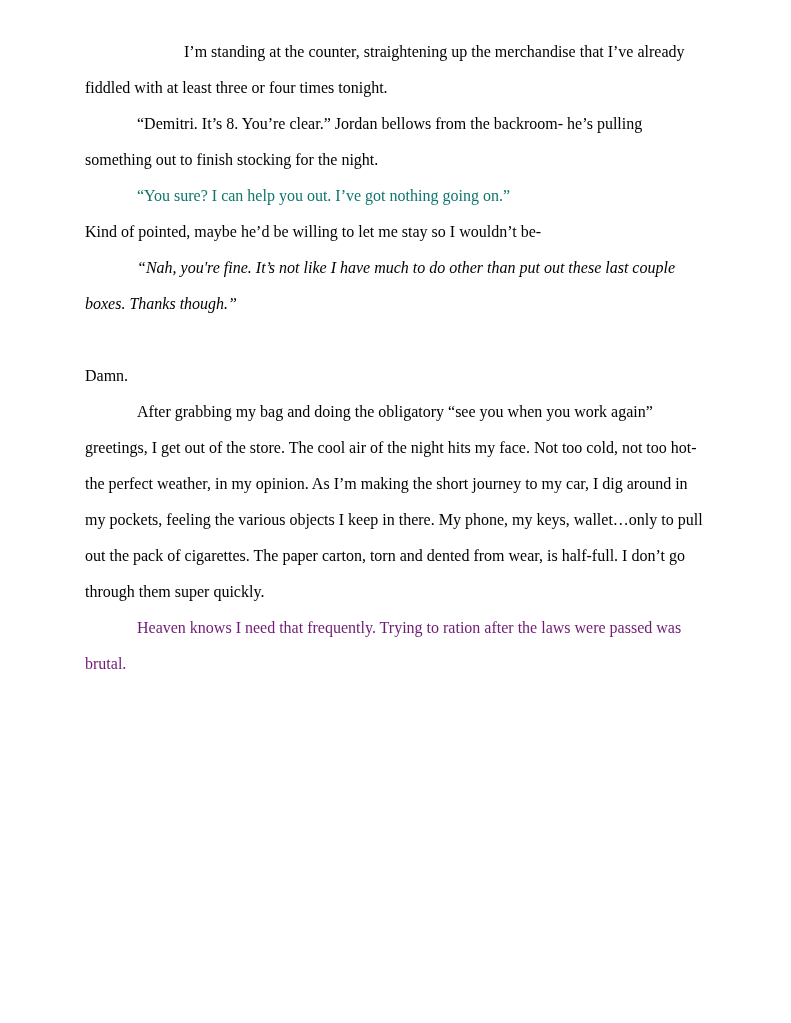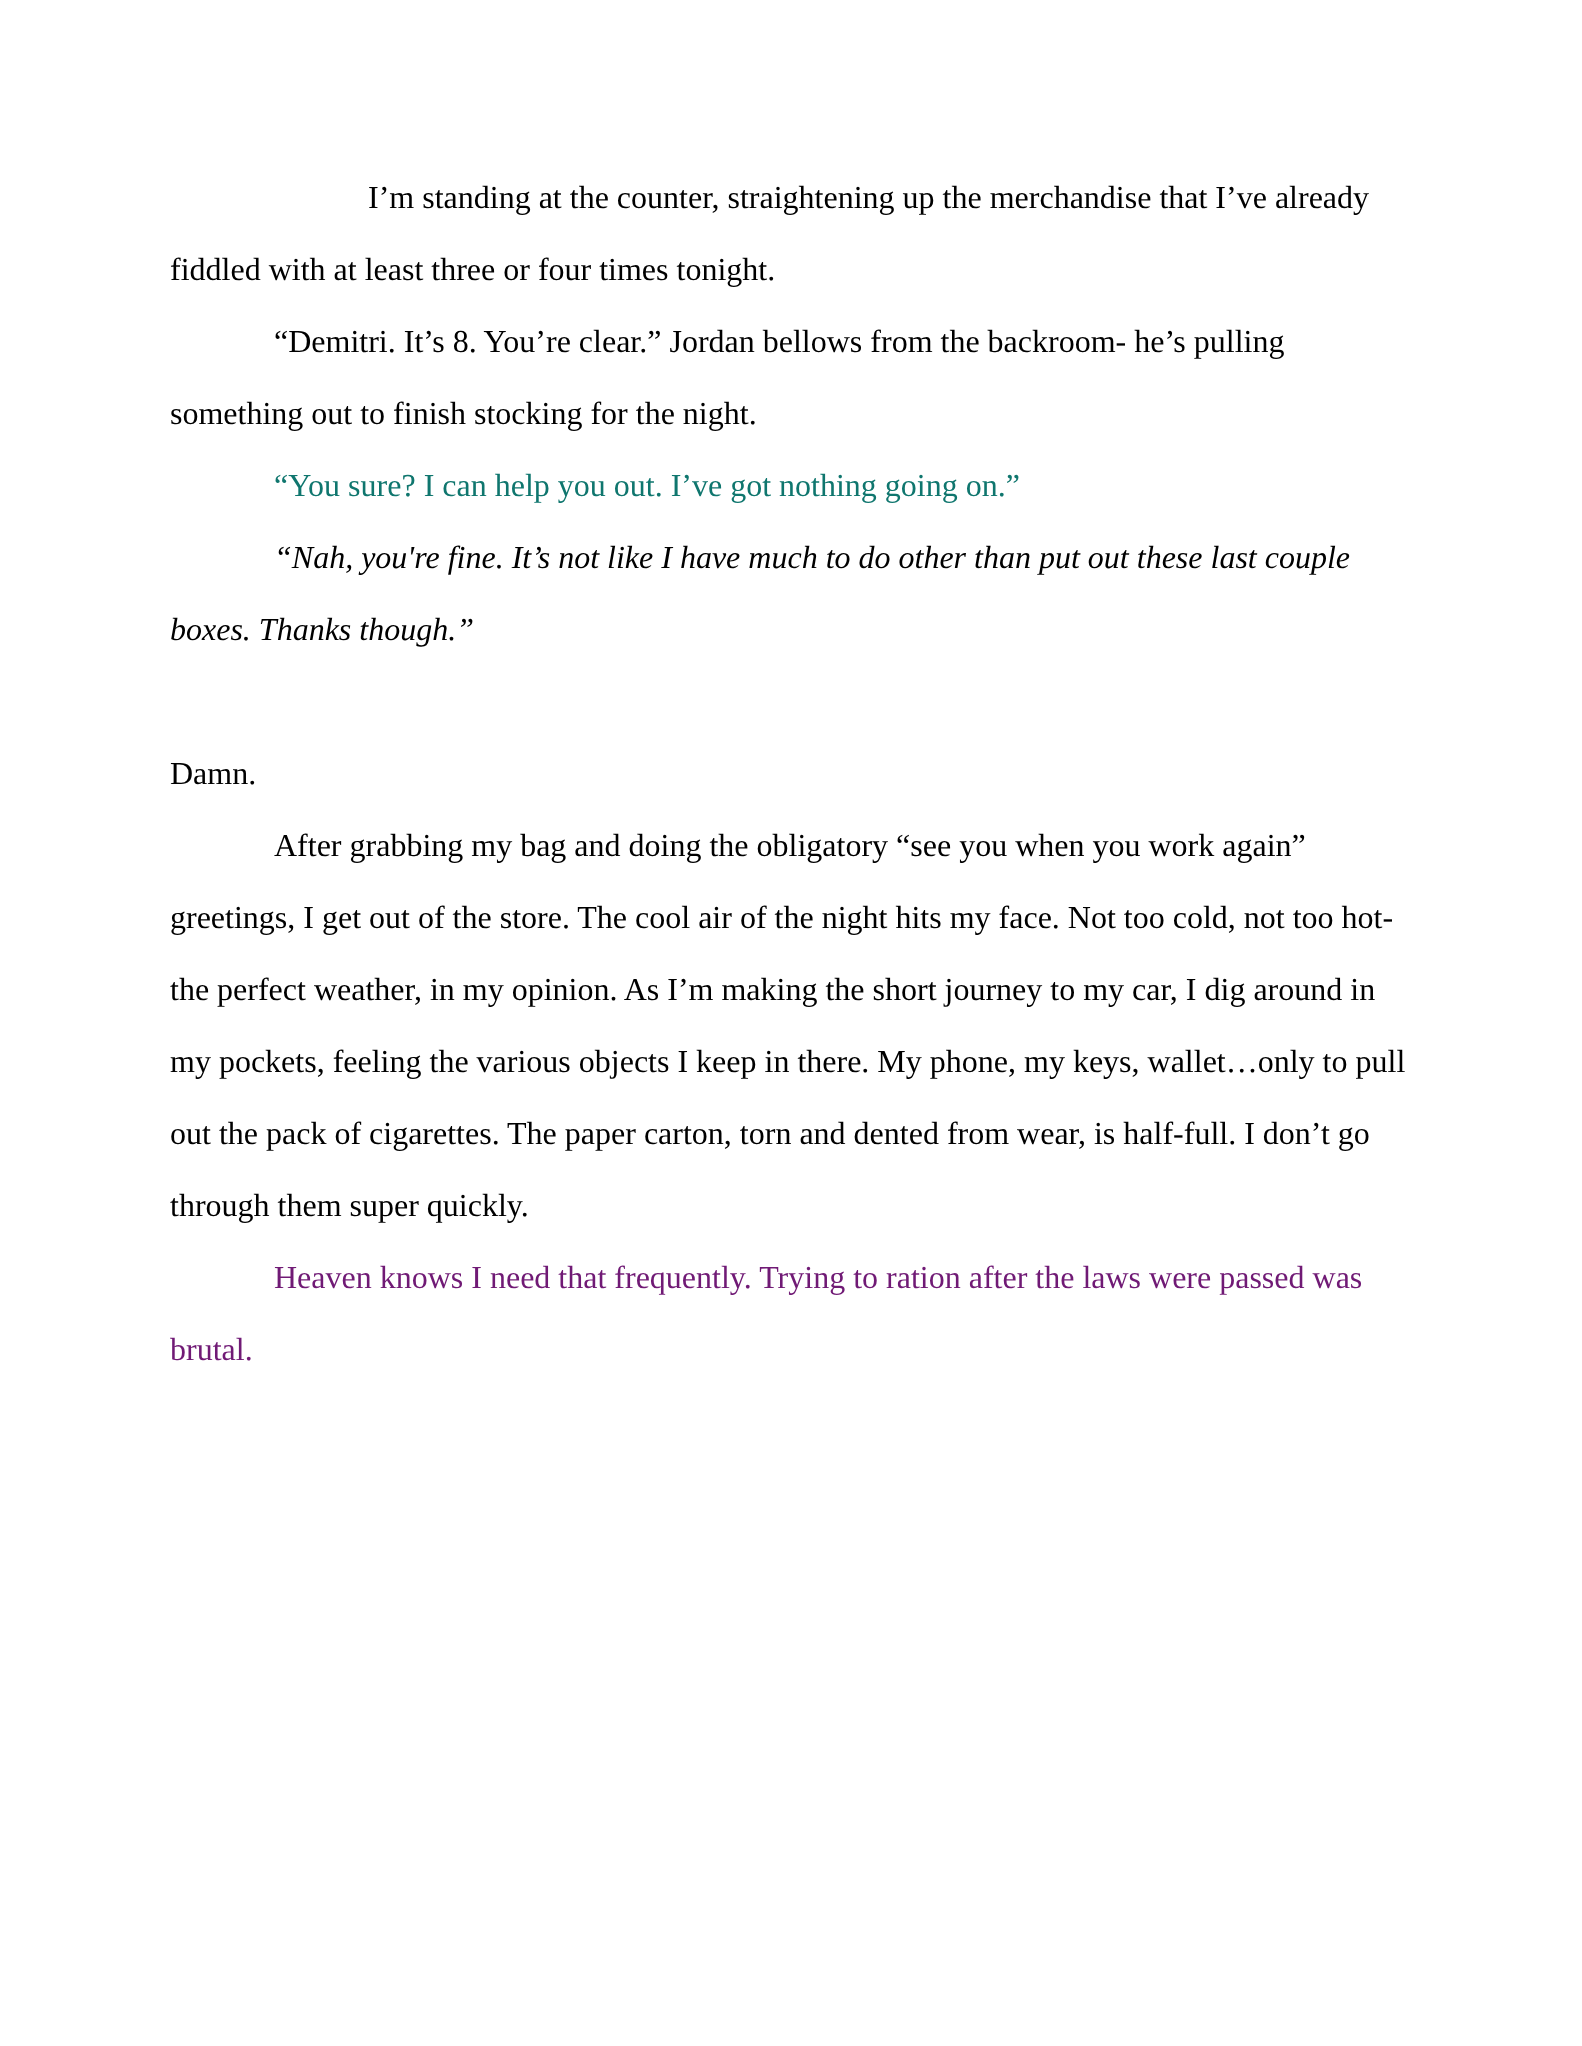--- a/index.html
+++ b/index.html
@@ -6,21 +6,21 @@
     margin: 0;
     padding: 0;
     background: #ffffff;
   }
   .page {
     position: relative;
     width: 791px;
     height: 1023px;
     background: #ffffff;
     box-sizing: border-box;
-    padding: 82px 85px 0 85px;
+    padding: 34px 85px 0 85px;
     overflow: hidden;
   }
   .para {
     margin: 0;
     padding: 0;
     font-family: "Liberation Serif", "DejaVu Serif", serif;
     font-size: 16px;
     line-height: 36px;
     color: #000000;
     white-space: pre;      
@@ -33,20 +33,21 @@
 </head>
 <body>
 
 <main class="page" style="background: rgb(255, 255, 255);">
   <div id="doc-body">
       <p class="para indent-2" style="color: rgb(0, 0, 0);">I’m standing at the counter, straightening up the merchandise that I’ve already
 fiddled with at least three or four times tonight.</p>
       <p class="para indent-1" style="color: rgb(0, 0, 0);">“Demitri. It’s 8. You’re clear.” Jordan bellows from the backroom- he’s pulling
 something out to finish stocking for the night.</p>
       <p class="para indent-1" style="color: #0f766e;">“You sure? I can help you out. I’ve got nothing going on.”</p>
+      <p class="para indent-0" style="color: rgb(0, 0, 0);">Kind of pointed, maybe he’d be willing to let me stay so I wouldn’t be-</p>
       <p class="para indent-1" style="color: rgb(0, 0, 0); font-style: italic;">“Nah, you're fine. It’s not like I have much to do other than put out these last couple
 boxes. Thanks though.”</p>
       <p class="para indent-0" style="color: rgb(0, 0, 0);"></p>
       <p class="para indent-0" style="color: rgb(0, 0, 0);">Damn.</p>
       <p class="para indent-1" style="color: rgb(0, 0, 0);">After grabbing my bag and doing the obligatory “see you when you work again”
 greetings, I get out of the store. The cool air of the night hits my face. Not too cold, not too hot-
 the perfect weather, in my opinion. As I’m making the short journey to my car, I dig around in
 my pockets, feeling the various objects I keep in there. My phone, my keys, wallet…only to pull
 out the pack of cigarettes. The paper carton, torn and dented from wear, is half-full. I don’t go
 through them super quickly.</p>

